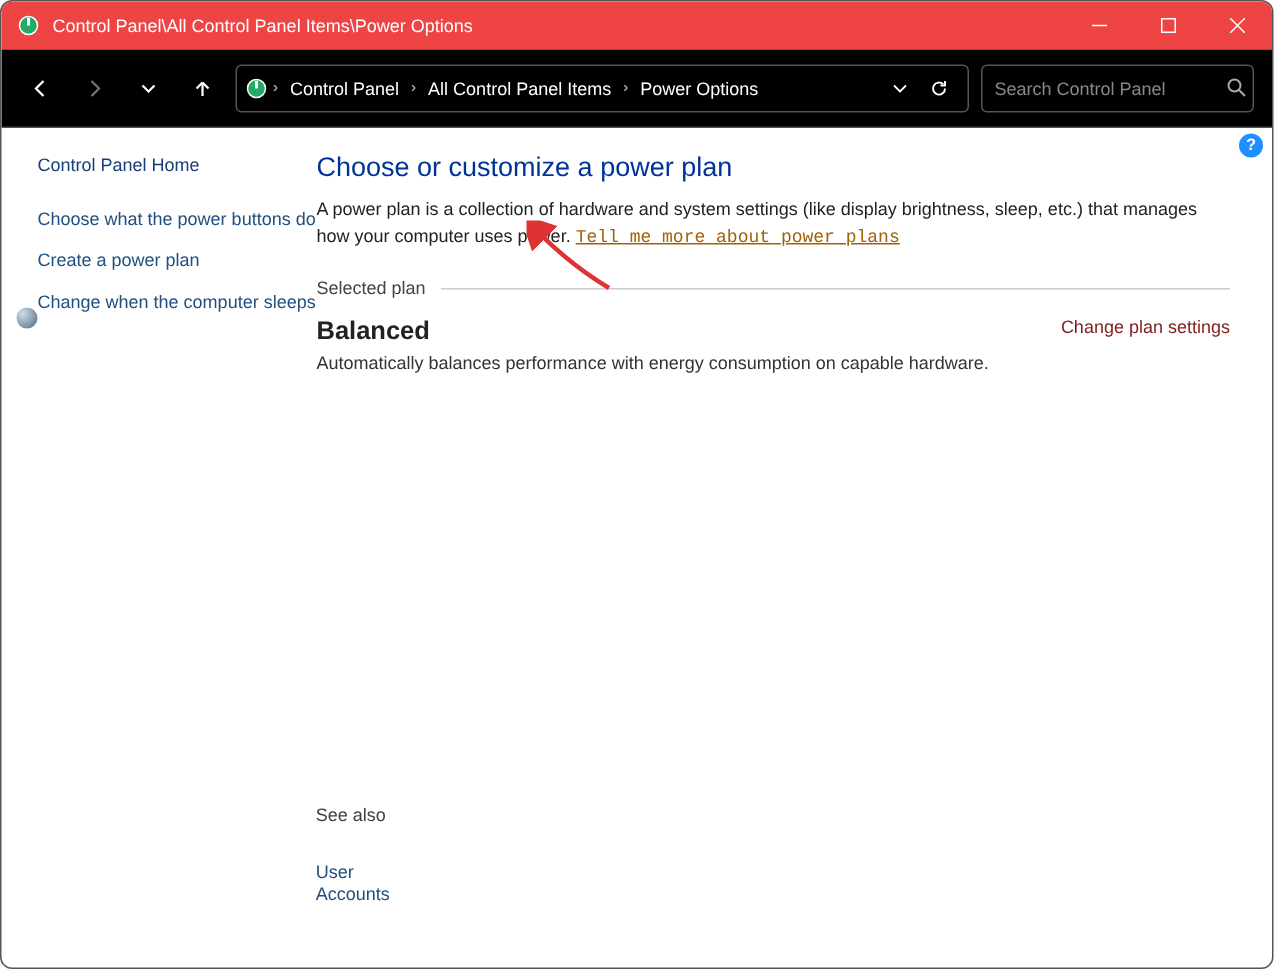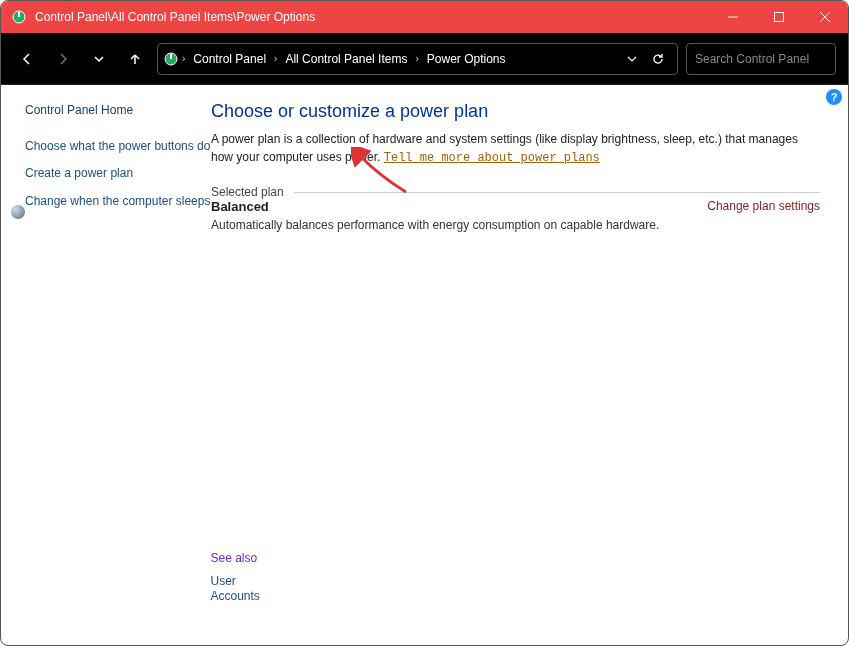--- a/index.html
+++ b/index.html
@@ -12,41 +12,41 @@
   .tb-btn { width: 46px; height: 100%; display: flex; align-items: center; justify-content: center; cursor: pointer; }
   
   .navbar { height: 52px; background: #000; display: flex; align-items: center; padding: 0 12px; gap: 8px; color: #fff; border-bottom: 1px solid #222; }
   .nav-btn { width: 28px; height: 28px; display: flex; align-items: center; justify-content: center; cursor: pointer; border-radius: 3px; }
   .nav-btn.disabled { opacity: 0.45; cursor: default; }
   .address { flex: 1; height: 32px; border: 1px solid #555; border-radius: 4px; display: flex; align-items: center; padding: 0 6px; gap: 4px; font-size: 12px; }
   .crumb { padding: 2px 4px; cursor: pointer; border-radius: 2px; }
   .crumb-sep { opacity: 0.8; font-size: 10px; }
   .addr-drop { margin-left: auto; padding: 0 4px; cursor: pointer; }
   .addr-refresh { padding: 0 6px; cursor: pointer; }
-  .searchbox { width: 150px; height: 32px; border: 1px solid #555; border-radius: 4px; display: flex; align-items: center; padding: 0 8px; color: #888; font-size: 12px; }
+  .searchbox { width: 182px; height: 32px; border: 1px solid #555; border-radius: 4px; display: flex; align-items: center; padding: 0 8px; color: #888; font-size: 12px; }
   .searchbox input { flex:1; background: transparent; border:none; outline:none; color:#fff; font-size:12px; }
   .searchbox input::placeholder { color:#888; }
   
   .content { display: flex; height: calc(100% - 84px); position: relative; }
   .sidebar { width: 200px; padding: 18px 10px 10px 24px; font-size: 12px; color: #0066cc; display:flex; flex-direction:row; }
   .sidebar-top { flex: 0 0 auto; }
   .sidebar a { display: block; color: #205081; text-decoration: none; margin-bottom: 12px; line-height: 1.3; cursor: pointer; }
   .sidebar a.home { color: #1a3e7a; font-weight: 400; margin-bottom: 20px; }
   .sidebar-bottom { margin-top: auto; padding-bottom: 18px; }
-  .see-also { color: #6d28d9; font-size: 12px; margin-bottom: 9px; }
+  .see-also { color: #404040; font-size: 12px; margin-bottom: 24px; }
   .orb { position:absolute; left:10px; top:120px; width:14px; height:14px; border-radius:50%; background: radial-gradient(circle at 30% 30%, #cde, #567); }
   
   .main { flex: 1; padding: 16px 28px 16px 10px; font-size: 12px; color: #222; position: relative; }
   .main h1 { color: #003399; font-size: 18px; font-weight: 400; margin-bottom: 8px; }
   .desc { line-height: 1.5; margin-bottom: 18px; }
   .desc a { color: #a16207; text-decoration: underline; cursor:pointer;font-family:Liberation Mono, monospace; }
-  .section-label { color: #444; font-size: 12px; display:flex; align-items:center; gap:10px; margin-bottom:0;justify-content:space-between;}
+  .section-label { color: #444; font-size: 12px; display:flex; align-items:center; gap:10px; margin-bottom:12px;justify-content:space-between;}
   .section-rule { flex:1; height:1px; background:#ccc; }
   .plan-row { display:flex; justify-content:space-between; align-items:flex-start; }
-  .plan-name { font-weight: 600; font-size: 13px; margin-bottom: 4px; }
+  .plan-name { font-weight: 600; font-size: 17px; margin-bottom: 4px; }
   .plan-desc { color:#333; }
   .plan-link { color:#7f1d1d; cursor:pointer; font-size:12px; }
   
   .help-badge { position:absolute; top:4px; right:6px; width:16px; height:16px; border-radius:50%; background:#1e90ff; color:#fff; font-size:11px; font-weight:bold; display:flex; align-items:center; justify-content:center; cursor:pointer; }
   
   .arrow-annot { position:absolute; left:150px; top:62px; pointer-events:none; }
   
   svg { display:block; }
 </style>
 </head>

